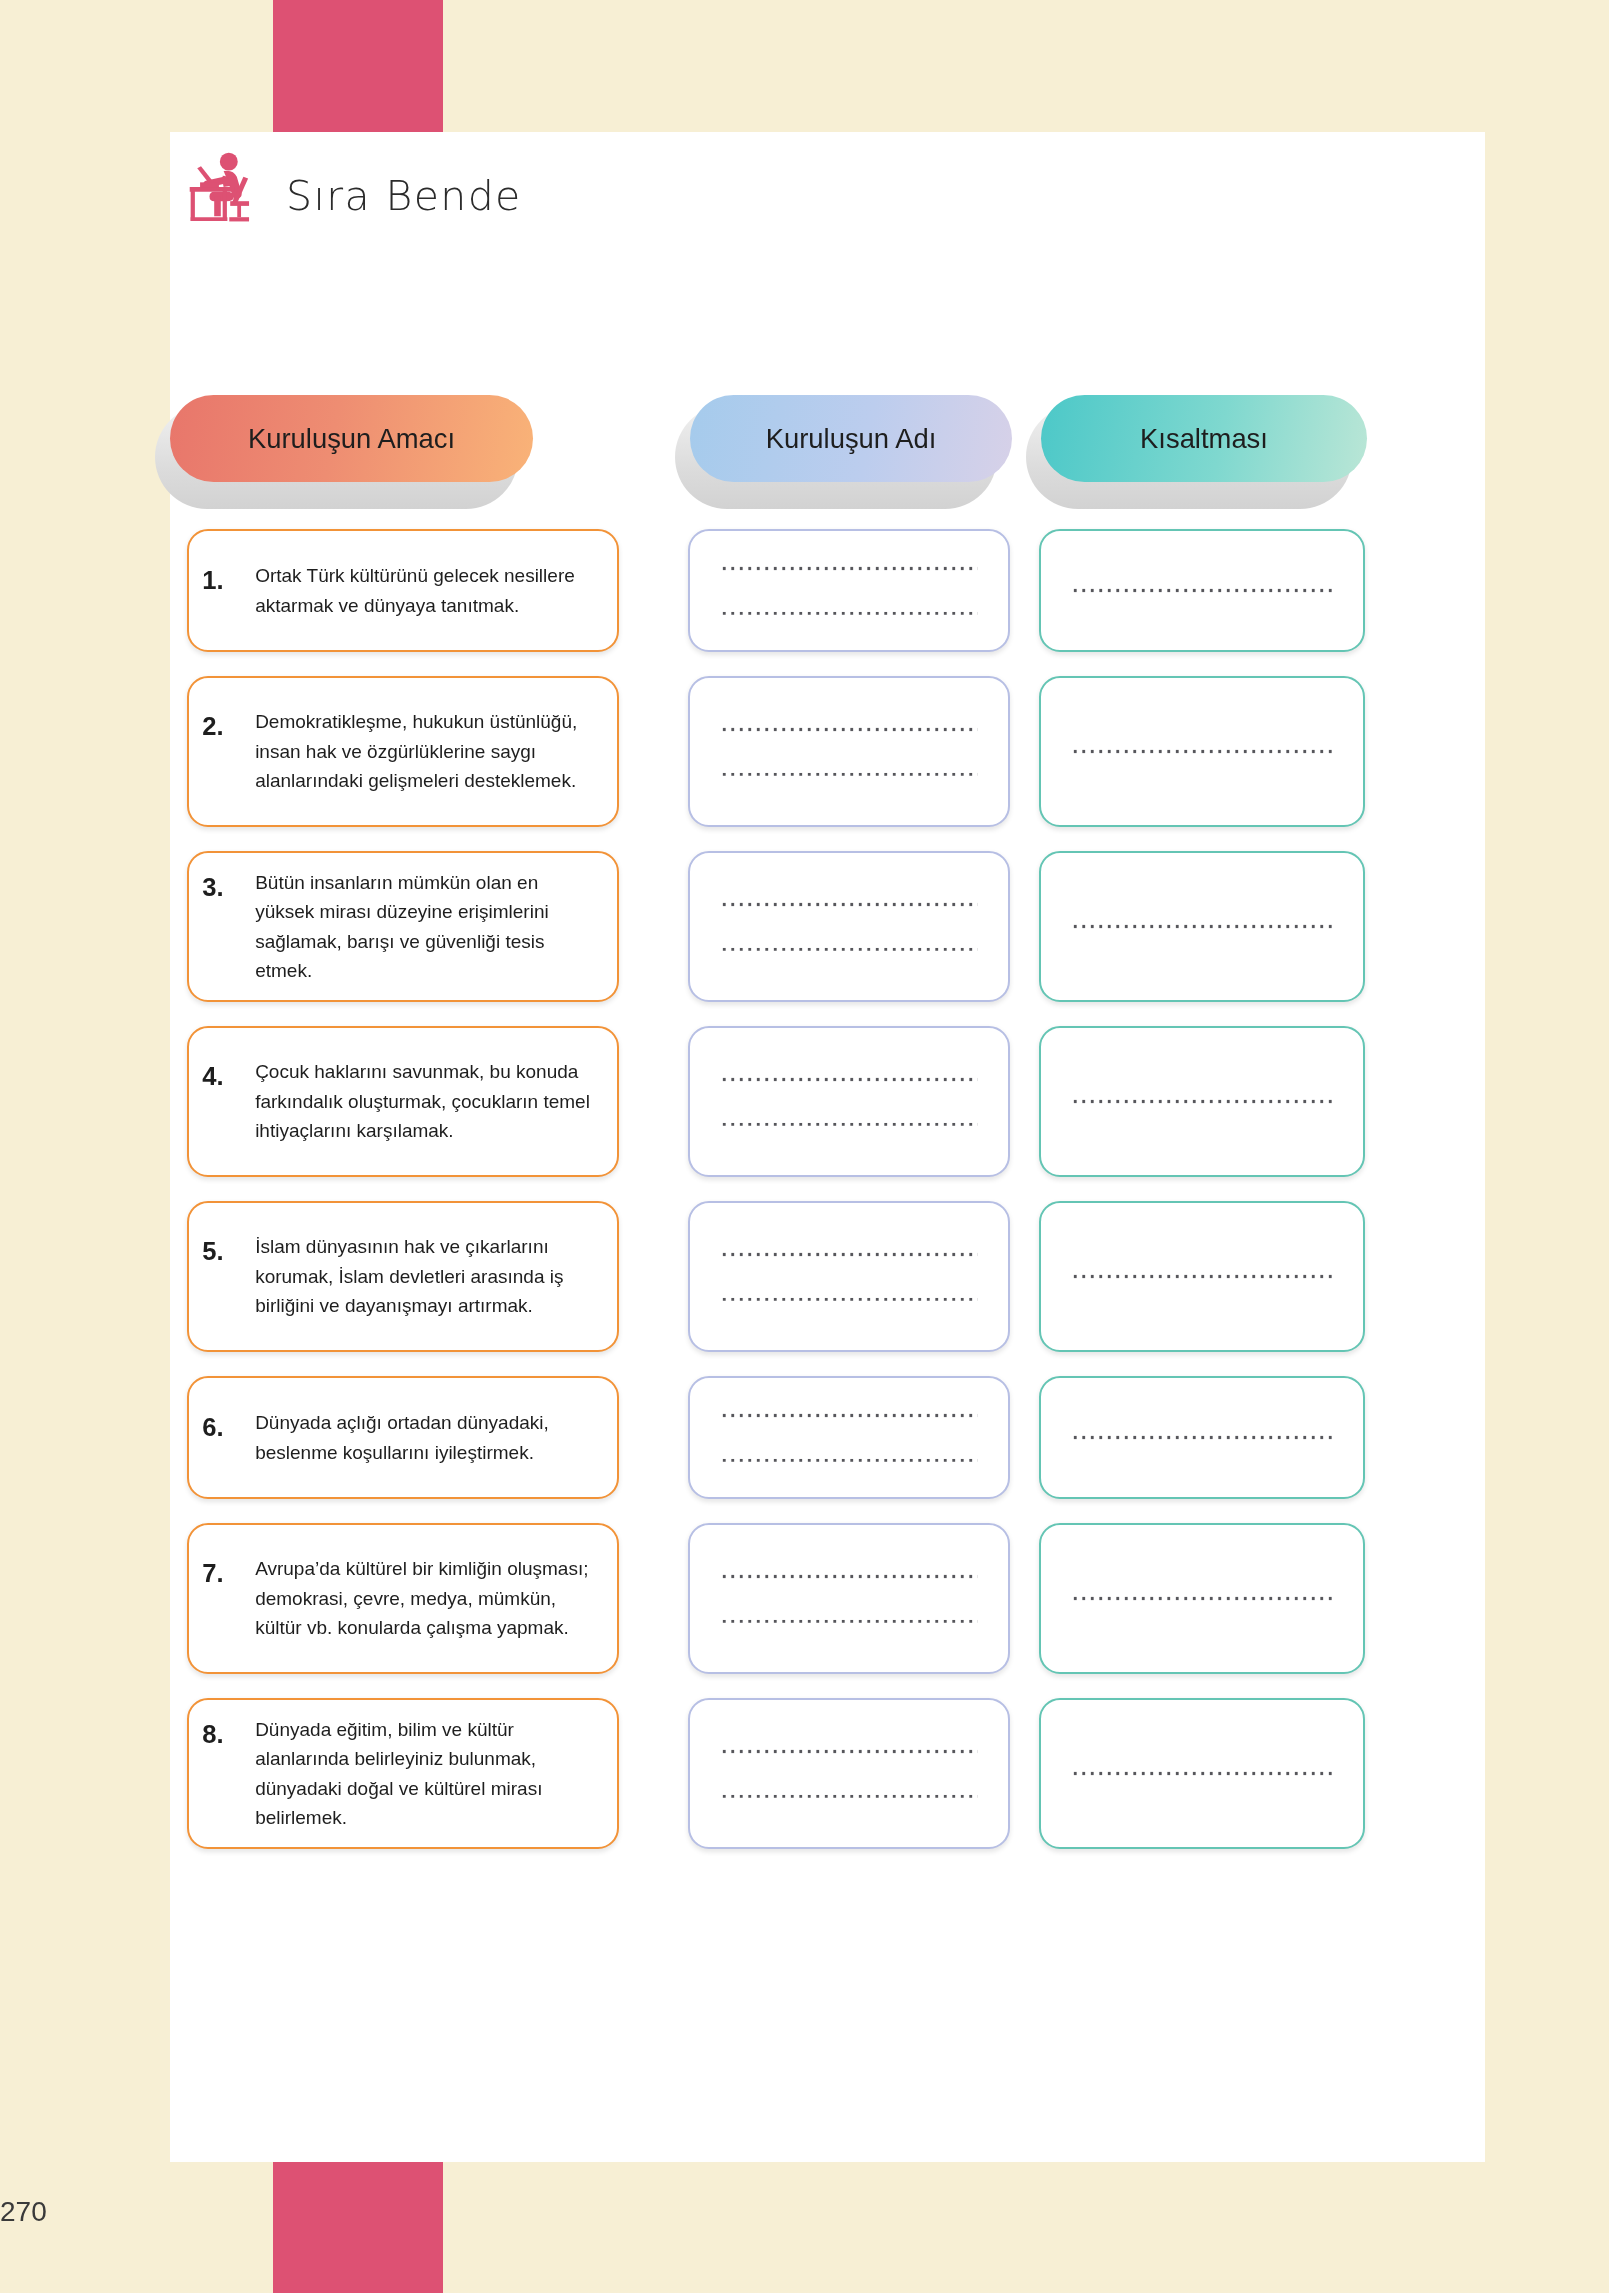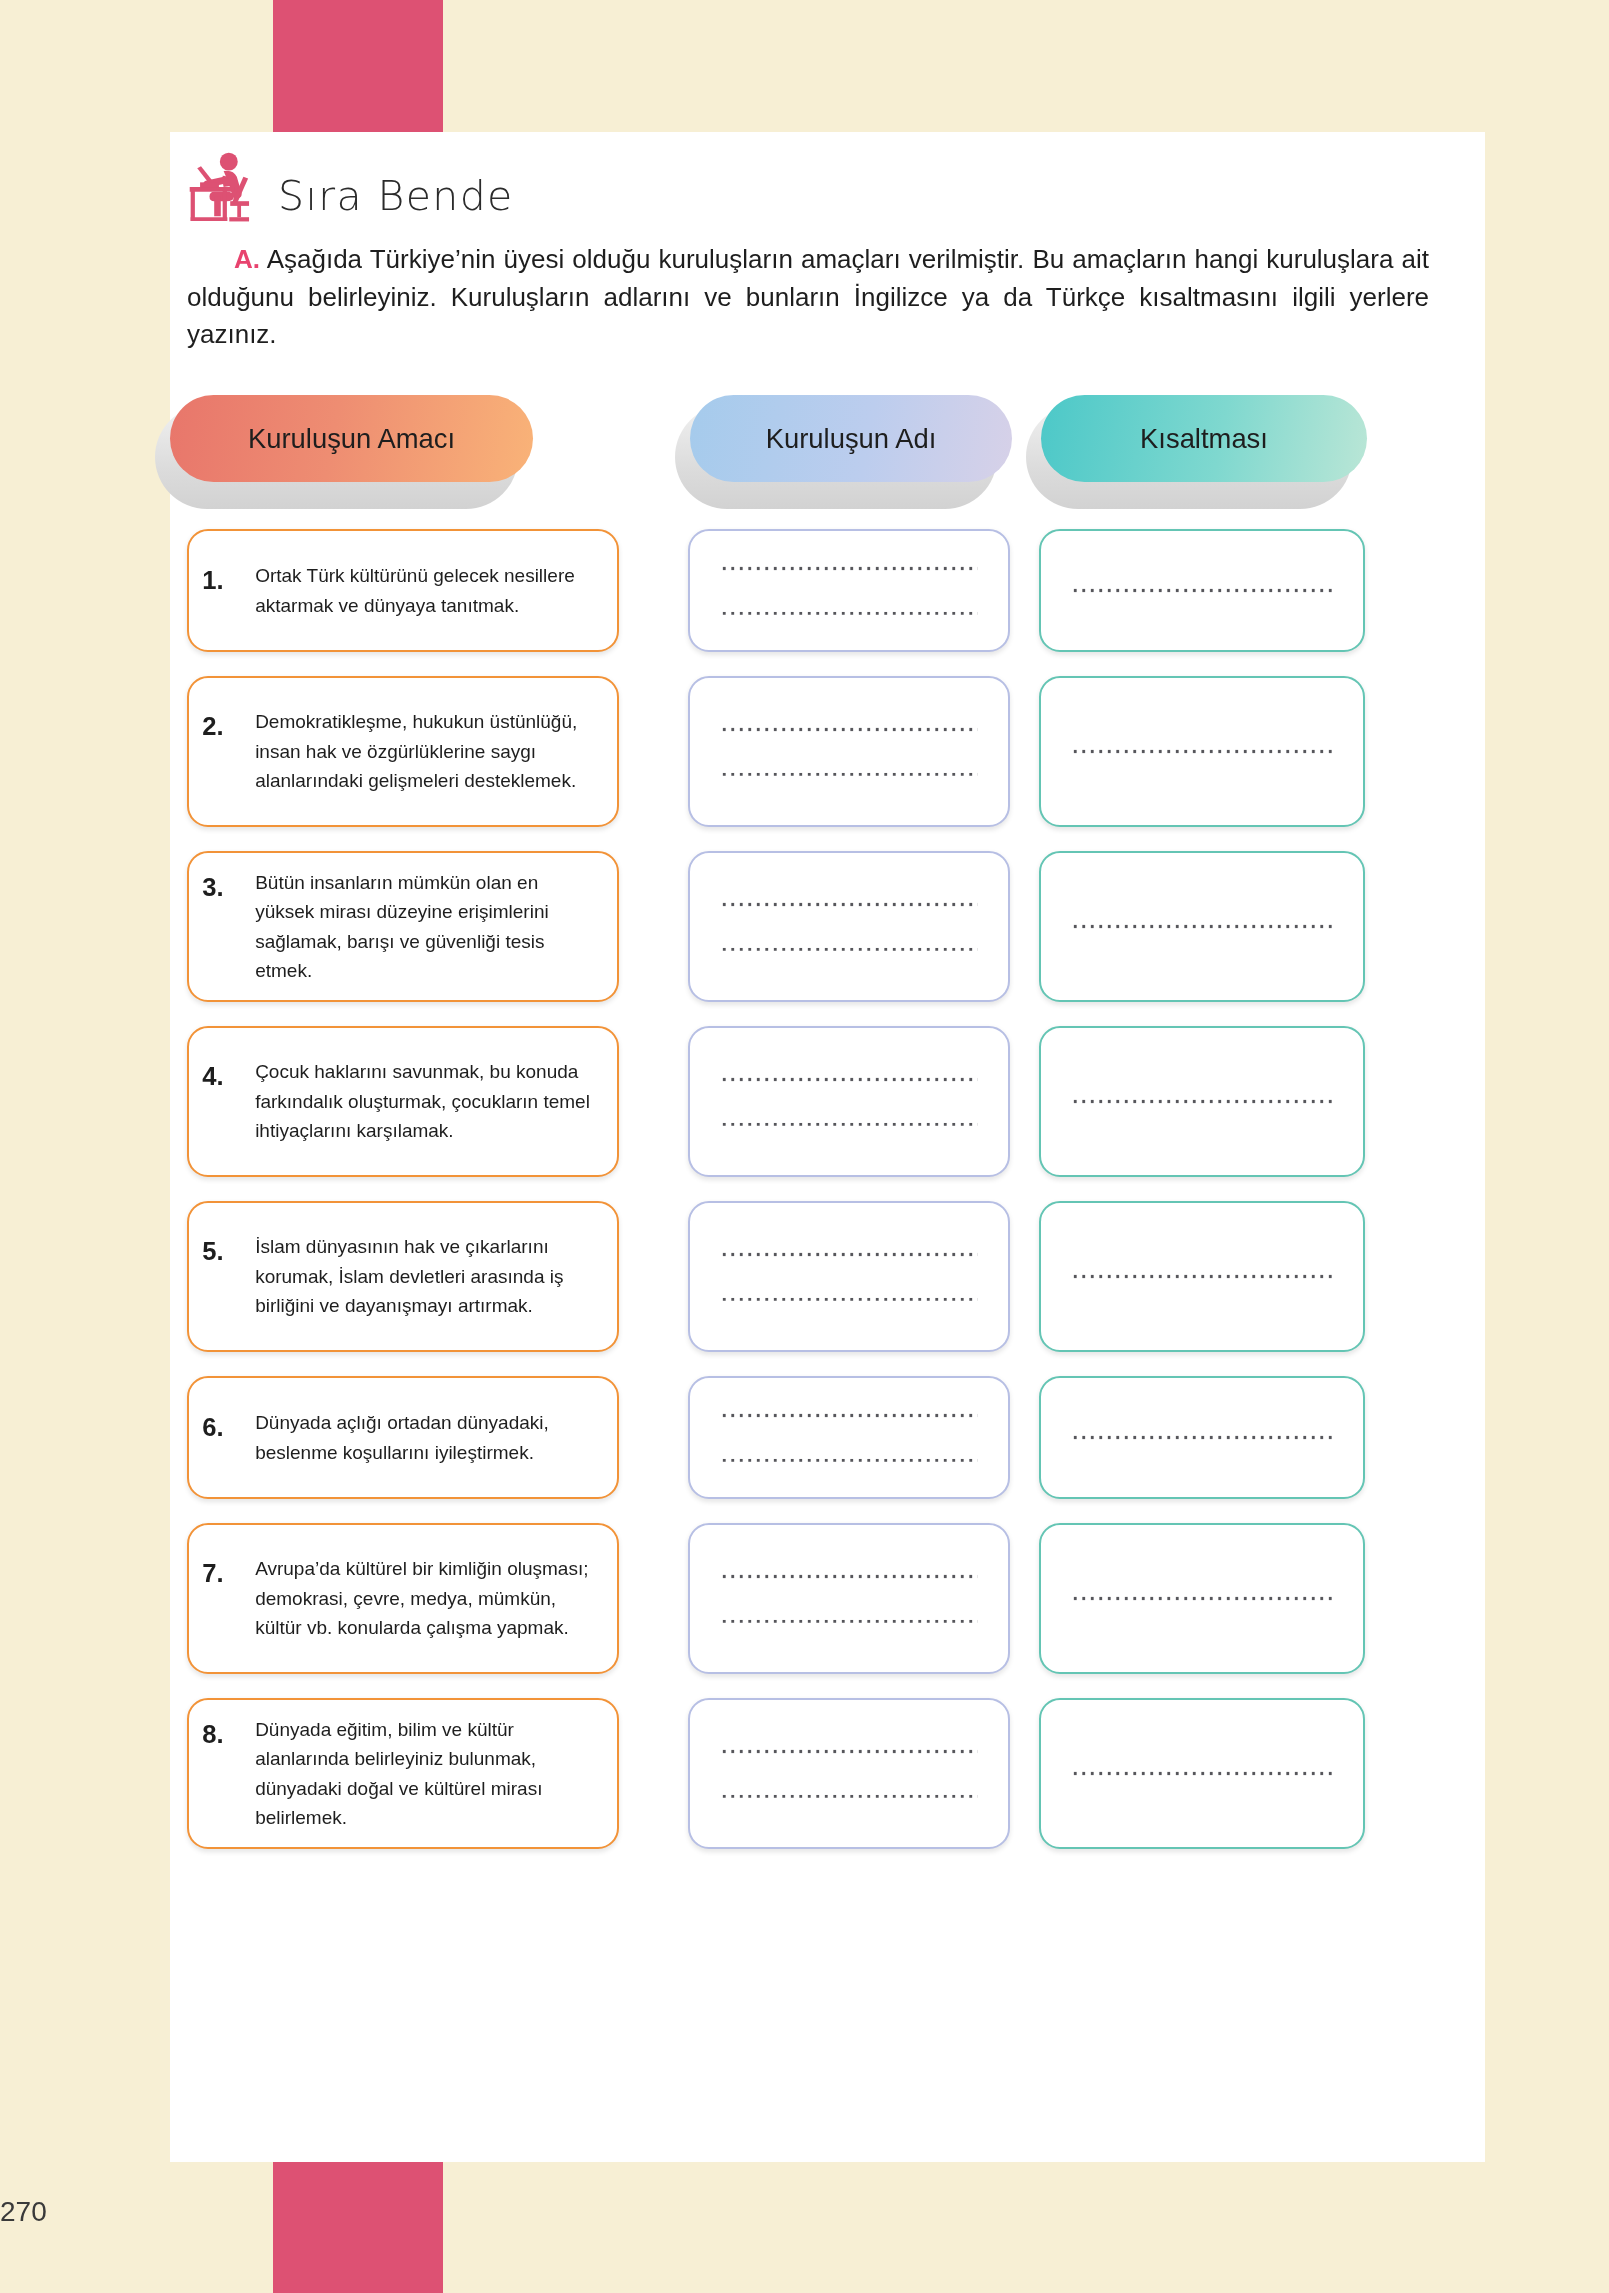--- a/index.html
+++ b/index.html
@@ -36,21 +36,21 @@
     background: #FFFFFF;
   }
 
   
   .section-title {
     position: absolute;
     left: 15px;
     top: 19px;
     display: flex;
     align-items: flex-end;
-    gap: 12px;
+    gap: 20px;
   }
   .section-title svg { display: block; }
   .section-title-text {
     font-size: 41px;
     color: #2B2B2B;
     letter-spacing: 1.4px;
     line-height: 1;
     padding-bottom: 7.6px;
     font-family: "DejaVu Sans", sans-serif;
     font-weight: 300;
@@ -253,24 +253,20 @@
 
           <path d="M13 18 l4 -2 l16 20 l-6 0 z"></path>
 
           <path d="M16 33 l20 0 l0 5 l-20 0 z"></path>
         </g>
       </svg>
     </span>
     <span class="section-title-text">Sıra Bende</span>
   </div>
 
-  <p class="instructions">
-    <span class="marker">A.</span>
-    <span>Aşağıda Türkiye’nin üyesi olduğu kuruluşların amaçları verilmiştir. Bu amaçların hangi kuruluşlara ait olduğunu belirleyiniz. Kuruluşların adlarını ve bunların İngilizce ya da Türkçe kısaltmasını ilgili yerlere yazınız.</span>
-  </p>
 
   <div class="header-row">
     <div class="pill-wrap pill-amac">
       <div class="pill-shadow"></div>
       <div class="pill">Kuruluşun Amacı</div>
     </div>
     <div class="pill-wrap pill-ad">
       <div class="pill-shadow"></div>
       <div class="pill">Kuruluşun Adı</div>
     </div>

